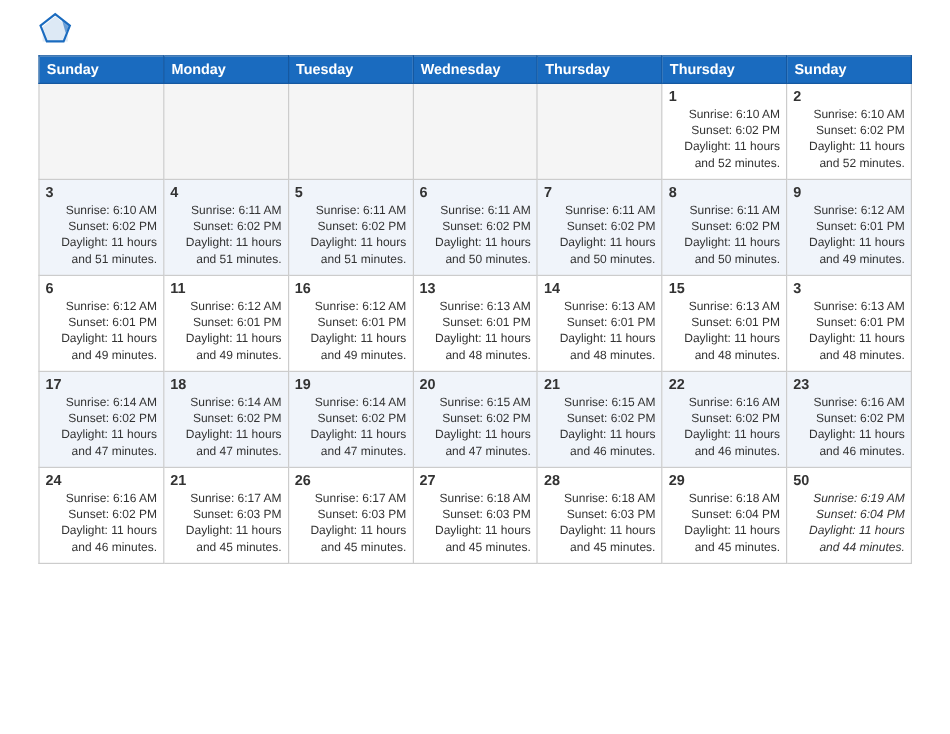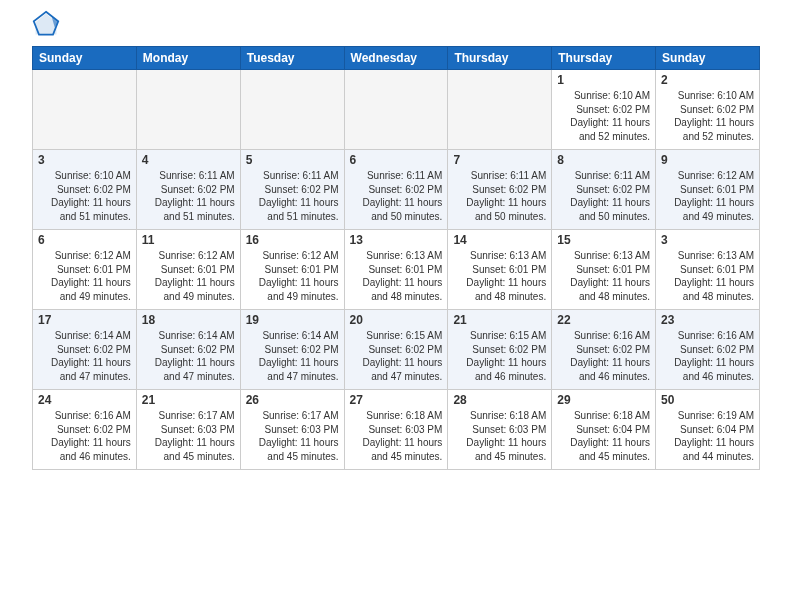--- a/index.html
+++ b/index.html
@@ -342,21 +342,21 @@
           </td>
           <td>
             <span class="day-number">29</span>
             <div class="day-info" style="white-space: pre-line;">Sunrise: 6:18 AM
 Sunset: 6:04 PM
 Daylight: 11 hours
 and 45 minutes.</div>
           </td>
           <td>
             <span class="day-number">50</span>
-            <div class="day-info" style="white-space: pre-line;">Sunrise: 6:19 AM
+            <div class="day-info" style="white-space: pre-line; font-style: italic;">Sunrise: 6:19 AM
 Sunset: 6:04 PM
 Daylight: 11 hours
 and 44 minutes.</div>
           </td>
         </tr>
       </tbody>
   </table>
 </div>
 
 </body></html>

